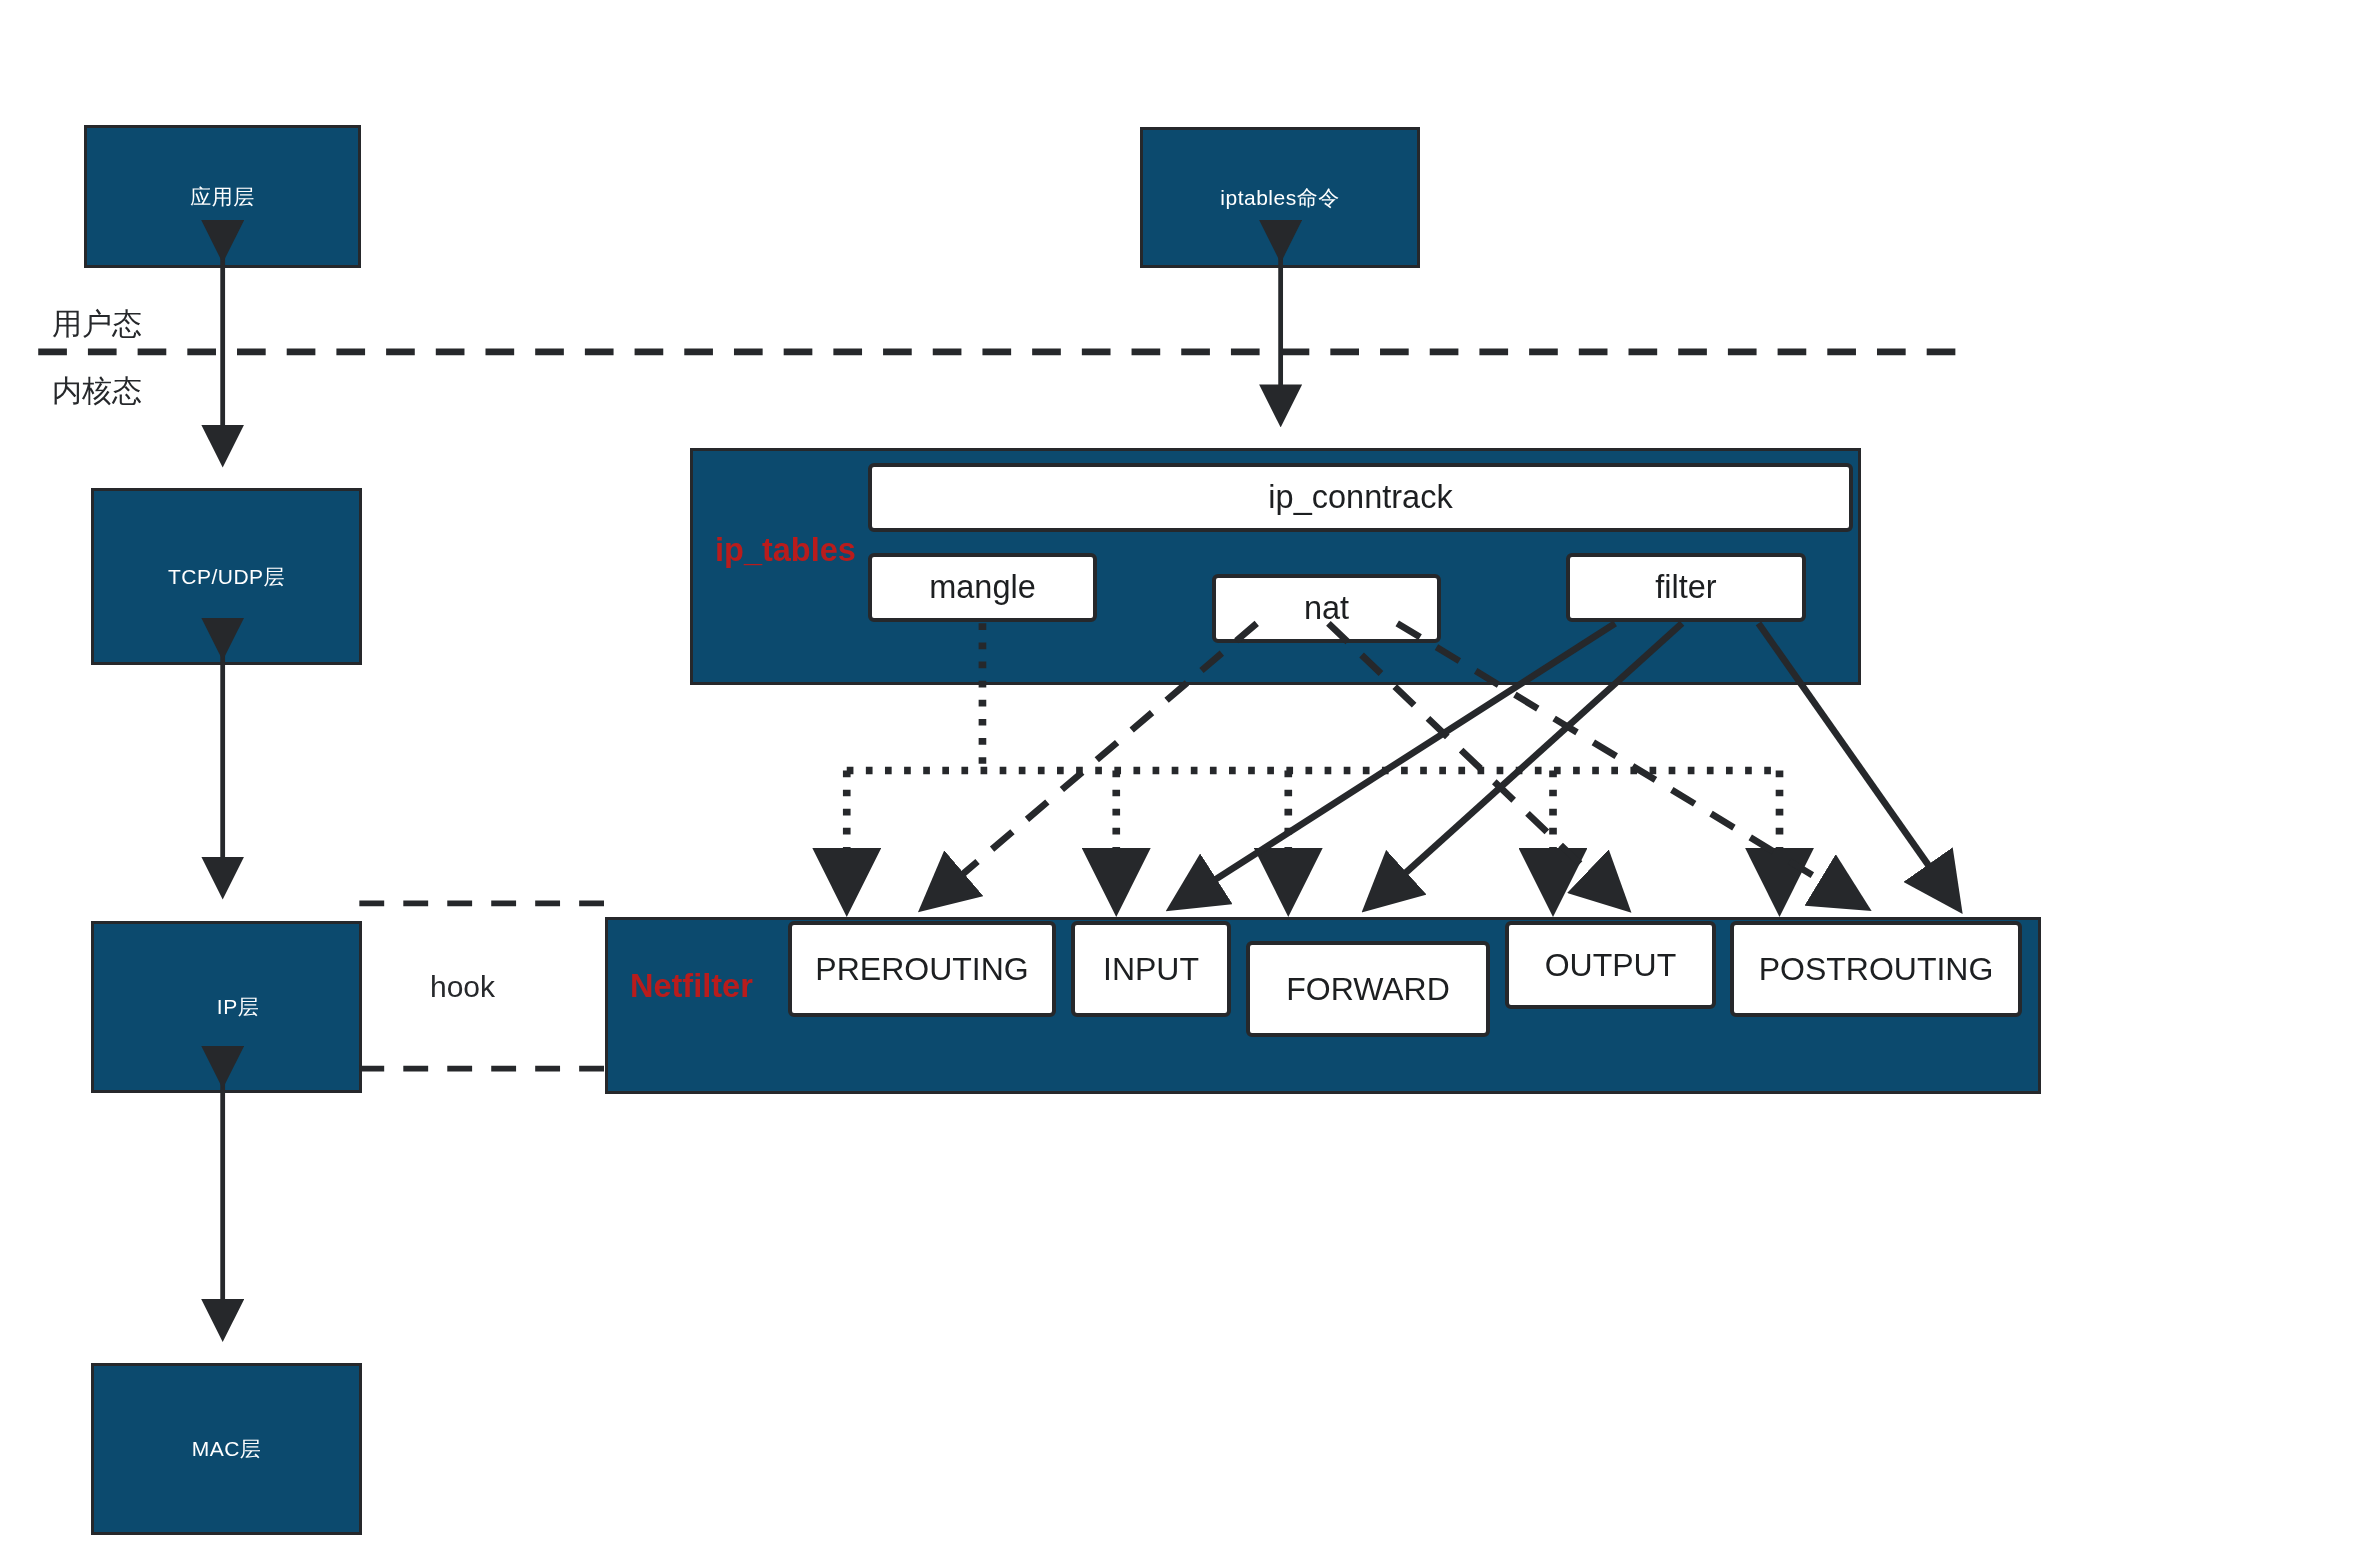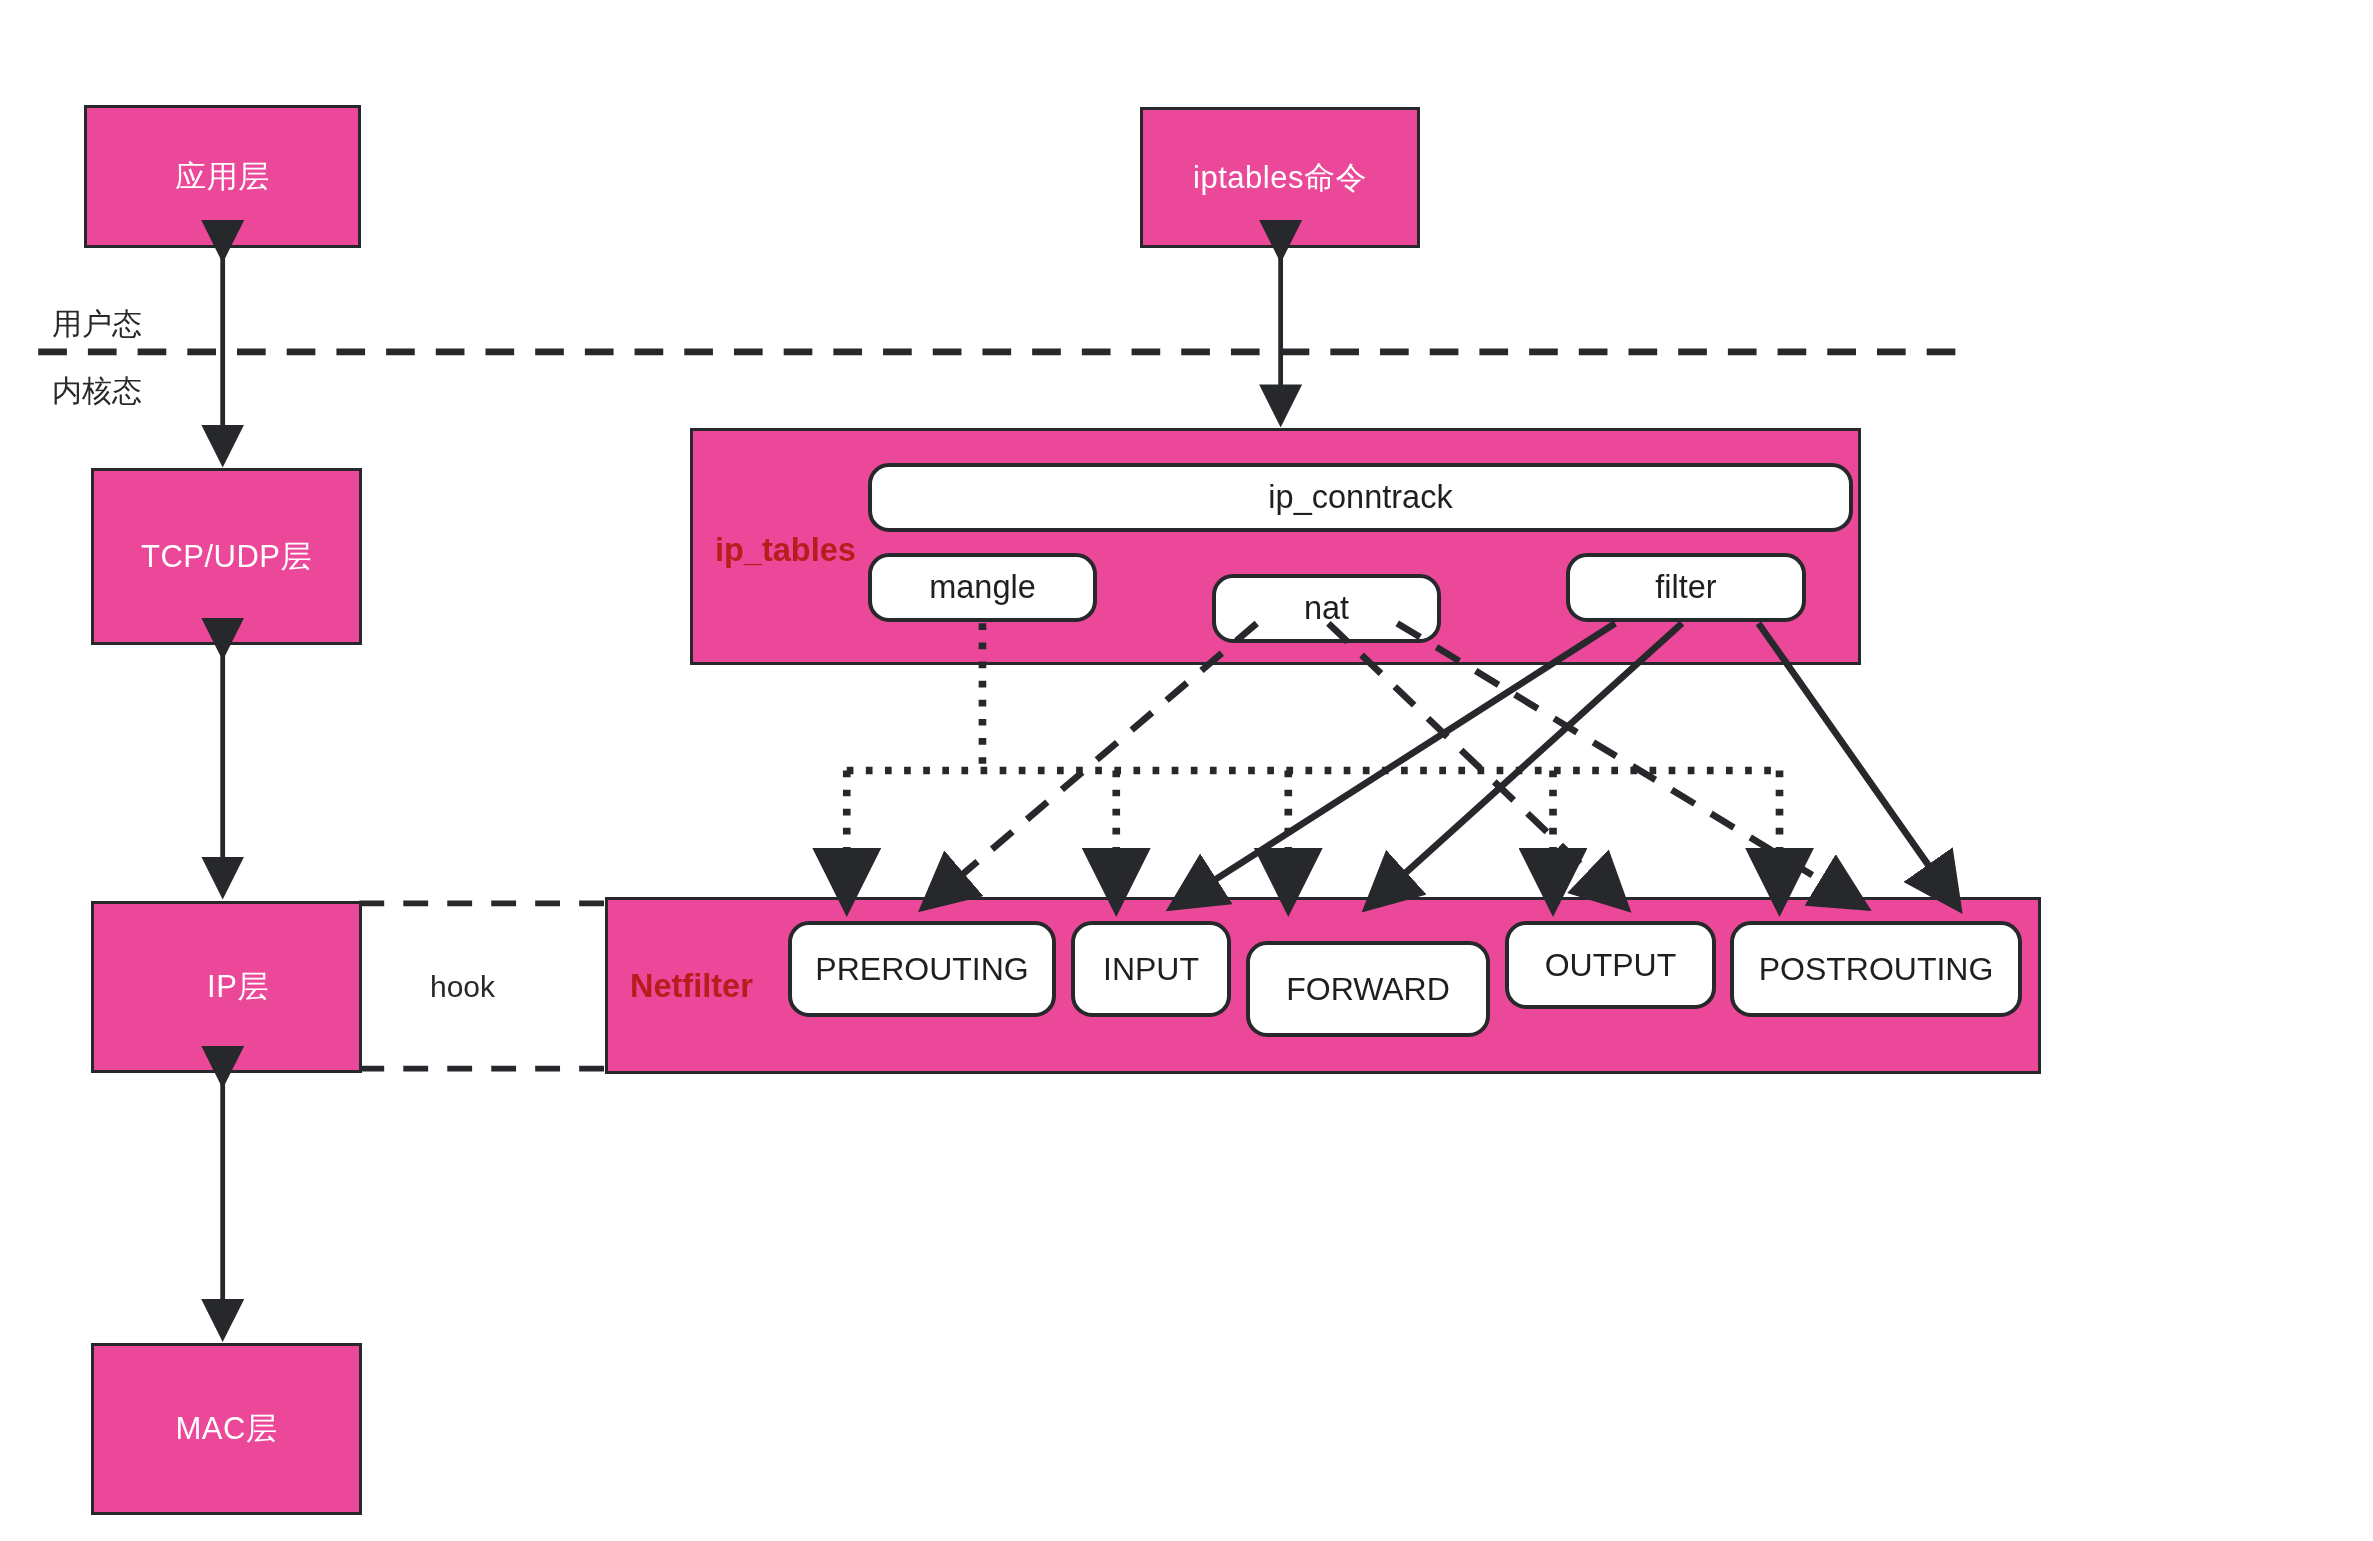--- a/index.html
+++ b/index.html
@@ -5,34 +5,35 @@
   html,body{margin:0;padding:0;background:#ffffff;}
   body{
     font-family:"Liberation Sans","DejaVu Sans",sans-serif;
     width:2373px;height:1542px;position:relative;overflow:hidden;
   }
   #stage{position:absolute;left:0;top:0;width:2373px;height:1542px;}
 
   
   .mbox{
     position:absolute;
-    background:#ec4899;
+    background:#0c4a6e;
     border:3.8px solid #26282b;
     box-sizing:border-box;
     display:flex;align-items:center;justify-content:center;
     color:#ffffff;
-    font-size:31px;
+    font-size:21px;
     letter-spacing:0.5px;
+    margin-top:20px;
   }
   
   .wbox{
     position:absolute;
     background:#ffffff;
     border:4.8px solid #26282b;
-    border-radius:21px;
+    border-radius:6px;
     box-sizing:border-box;
     display:flex;align-items:center;justify-content:center;
     color:#1d1f21;
     font-size:32.5px;
   }
   .chain{font-size:32px;}
   .plain{
     position:absolute;color:#26282b;font-size:30px;
     white-space:nowrap;
     margin-left:12px;

